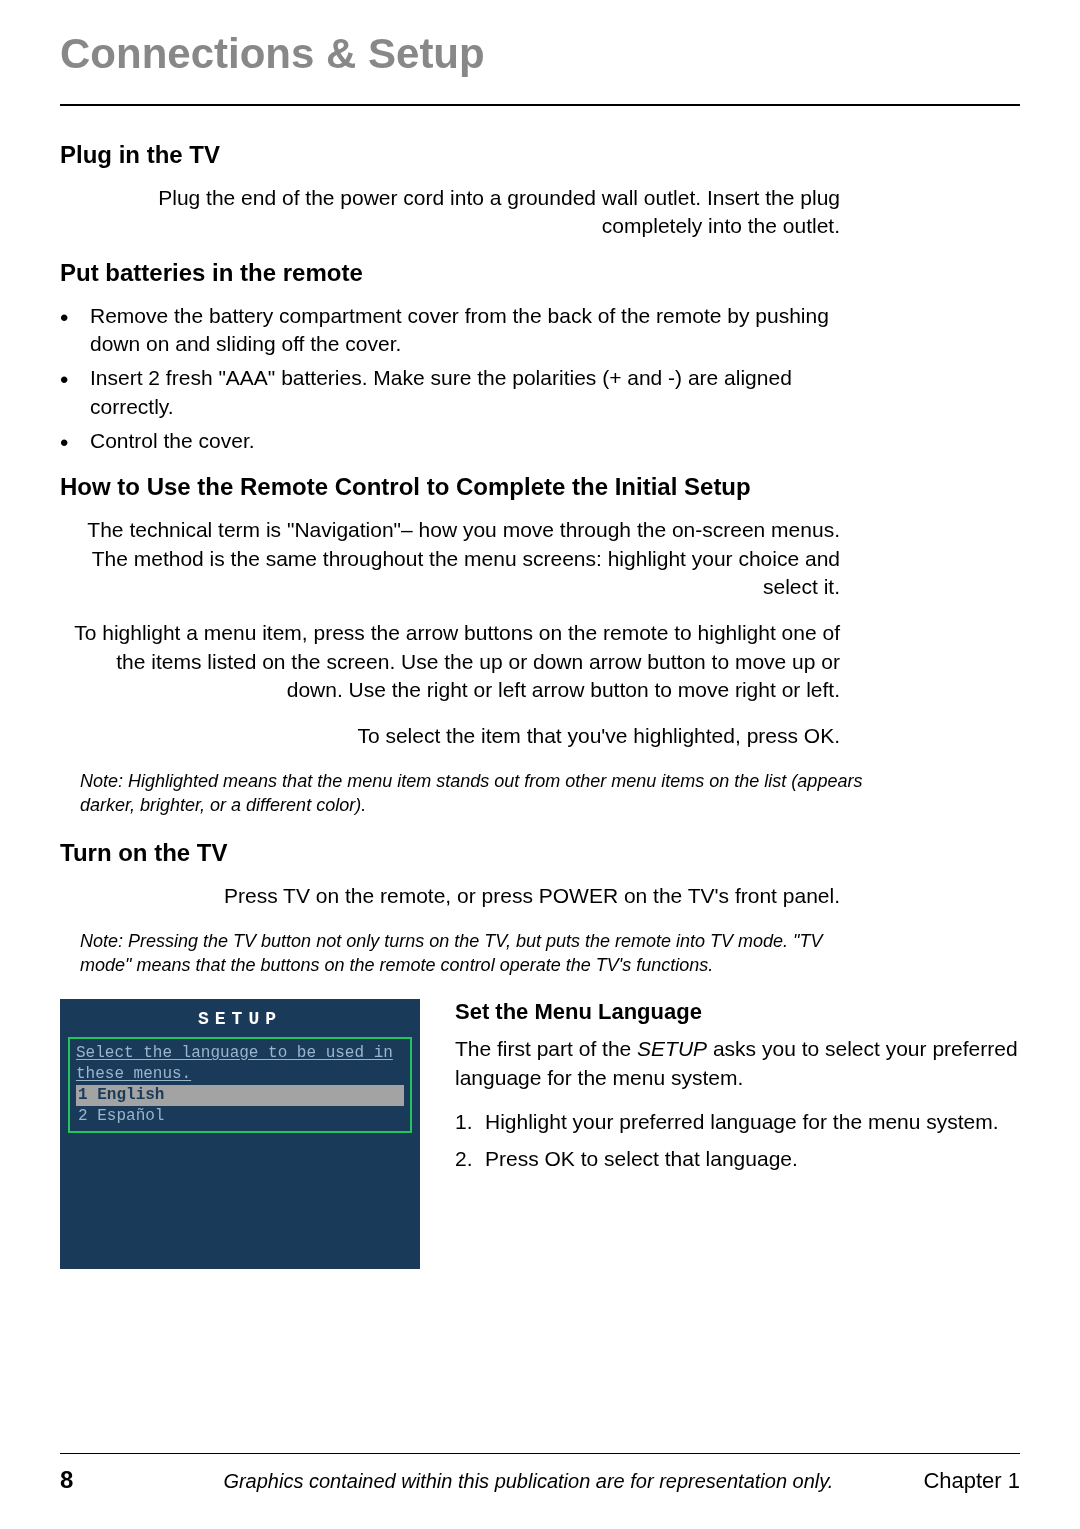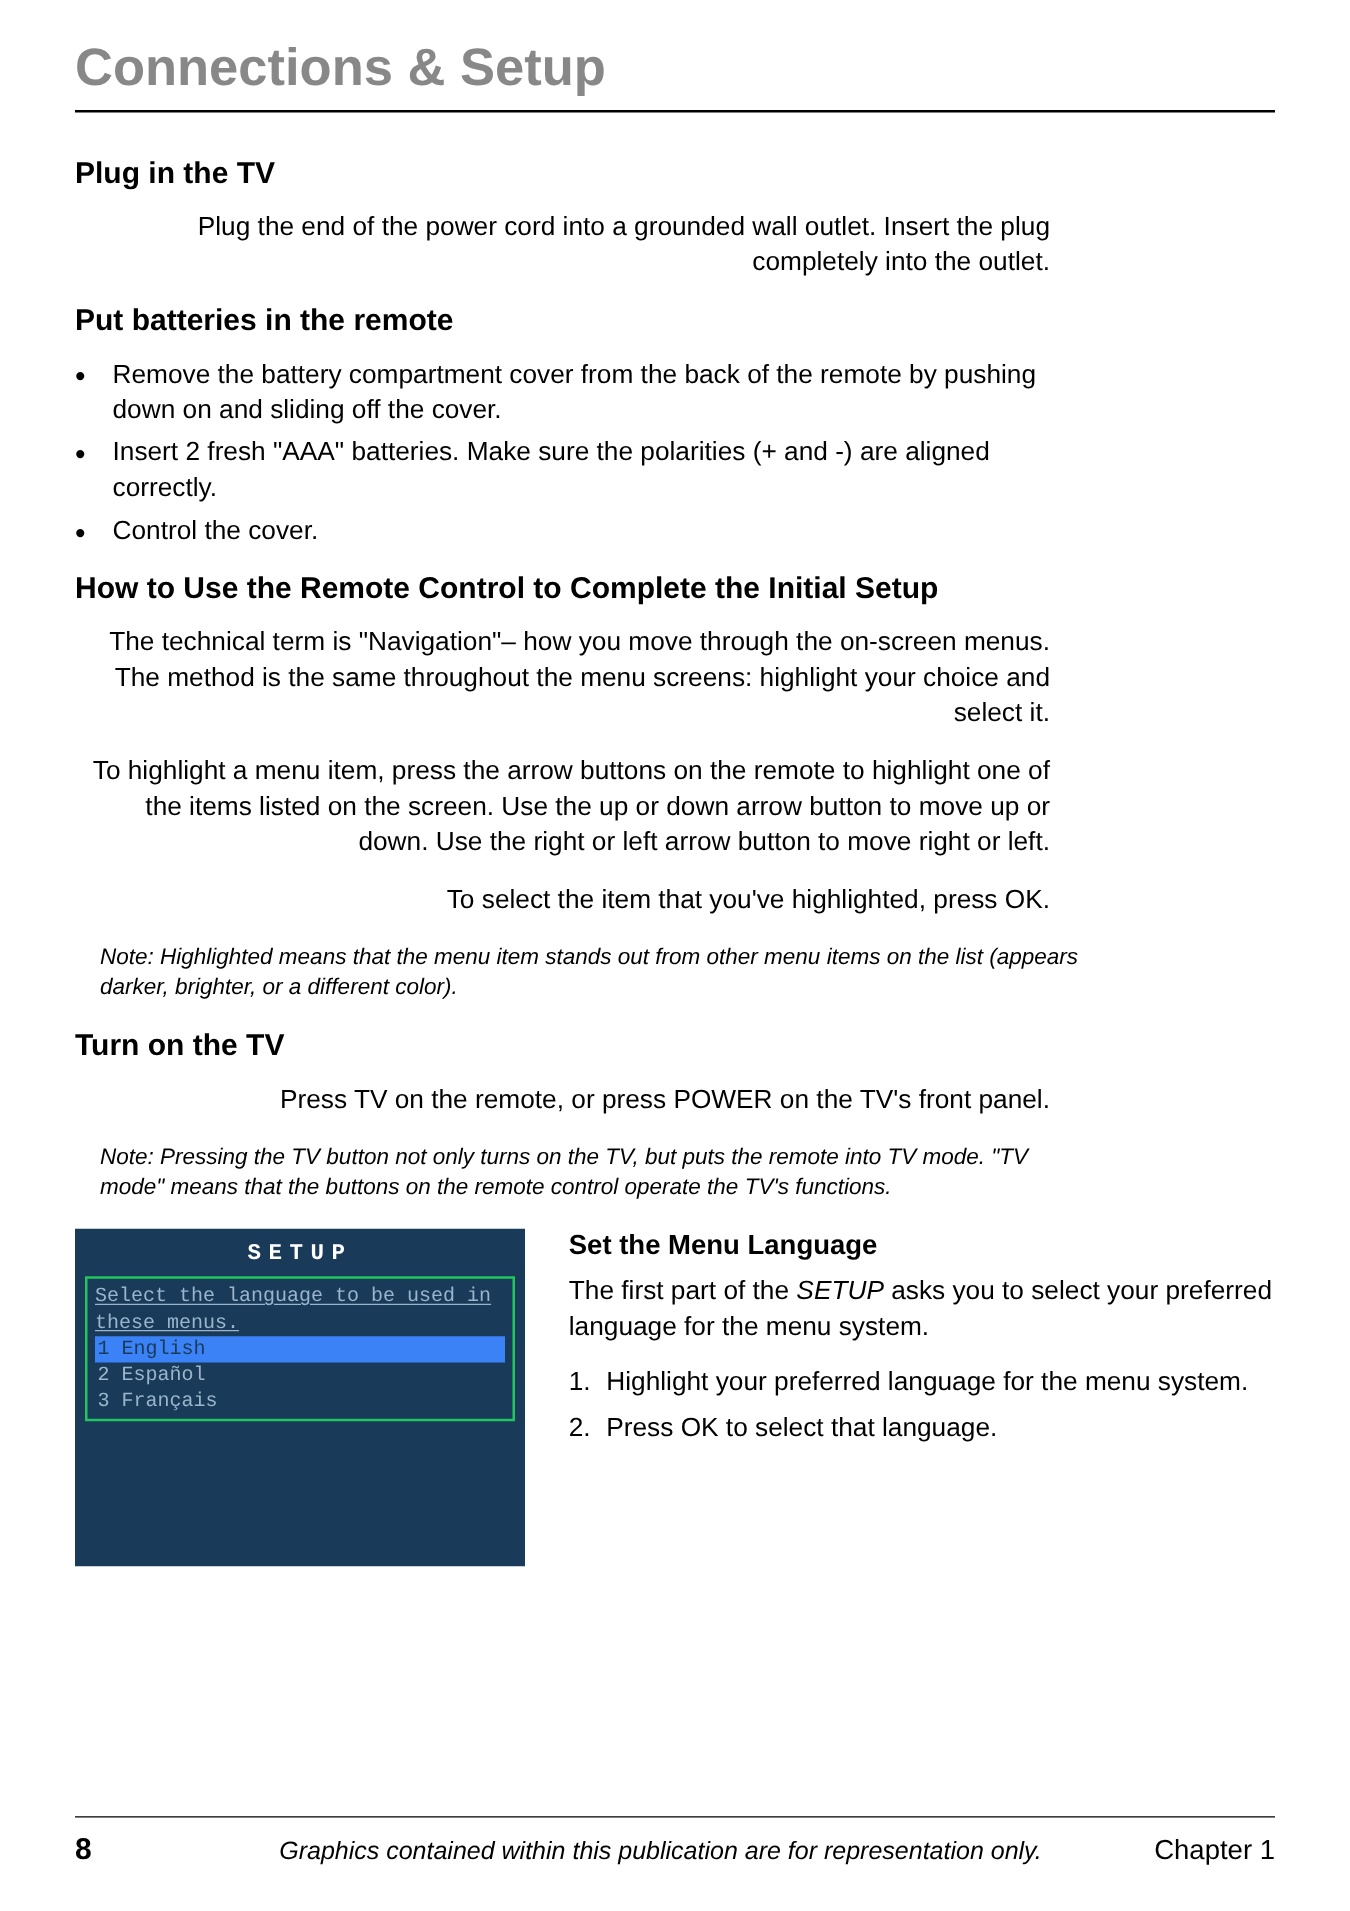--- a/index.html
+++ b/index.html
@@ -8,21 +8,21 @@
       background: #fff;
       width: 1080px;
       height: 1529px;
       padding: 30px 60px 30px 60px;
       position: relative;
     }
     .page-title {
       font-size: 42px;
       font-weight: bold;
       color: #888;
-      padding-bottom: 10px;
+      padding-bottom: 26px;
       border-bottom: 2px solid #000;
       margin-bottom: 35px;
     }
     .section-heading {
       font-size: 24px;
       font-weight: bold;
       margin-bottom: 15px;
     }
     .sub-heading {
       font-size: 22px;
@@ -109,23 +109,23 @@
       line-height: 1.3;
       text-decoration: underline;
       text-underline-offset: 2px;
     }
     .setup-item {
       font-size: 16px;
       line-height: 1.3;
       padding: 0 2px;
     }
     .setup-item.selected {
-      background: #3b82f6;
+      background: #a3a3a3;
       color: #1a3a5a;
-      font-weight: normal;
+      font-weight: bold;
     }
     .setup-item.unselected {
       color: #9ab5cc;
     }
     .setup-right {
       flex: 1;
     }
     .body-text-inline {
       font-size: 21px;
       line-height: 1.35;
@@ -185,21 +185,20 @@
 <p class="body-text">Press TV on the remote, or press POWER on the TV's front panel.</p>
 <p class="note-text">Note: Pressing the TV button not only turns on the TV, but puts the remote into TV mode. "TV mode" means that the buttons on the remote control operate the TV's functions.</p>
 
 <div class="setup-section">
   <div class="setup-box">
     <div class="setup-title">SETUP</div>
     <div class="setup-inner">
       <div class="setup-instruction">Select the language to be used in these menus.</div>
       <div class="setup-item selected"><span>1</span> <span>English</span></div>
       <div class="setup-item unselected"><span>2</span> <span>Español</span></div>
-      <div class="setup-item unselected"><span>3</span> <span>Français</span></div>
     </div>
   </div>
   <div class="setup-right">
     <div class="sub-heading">Set the Menu Language</div>
     <p class="body-text-inline">
       <span>The first part of the </span><span class="italic">SETUP</span><span> asks you to select your preferred language for the menu system.</span>
     </p>
     <ol class="num-list">
       <li><span class="num">1.</span><span>Highlight your preferred language for the menu system.</span></li>
       <li><span class="num">2.</span><span>Press OK to select that language.</span></li>

